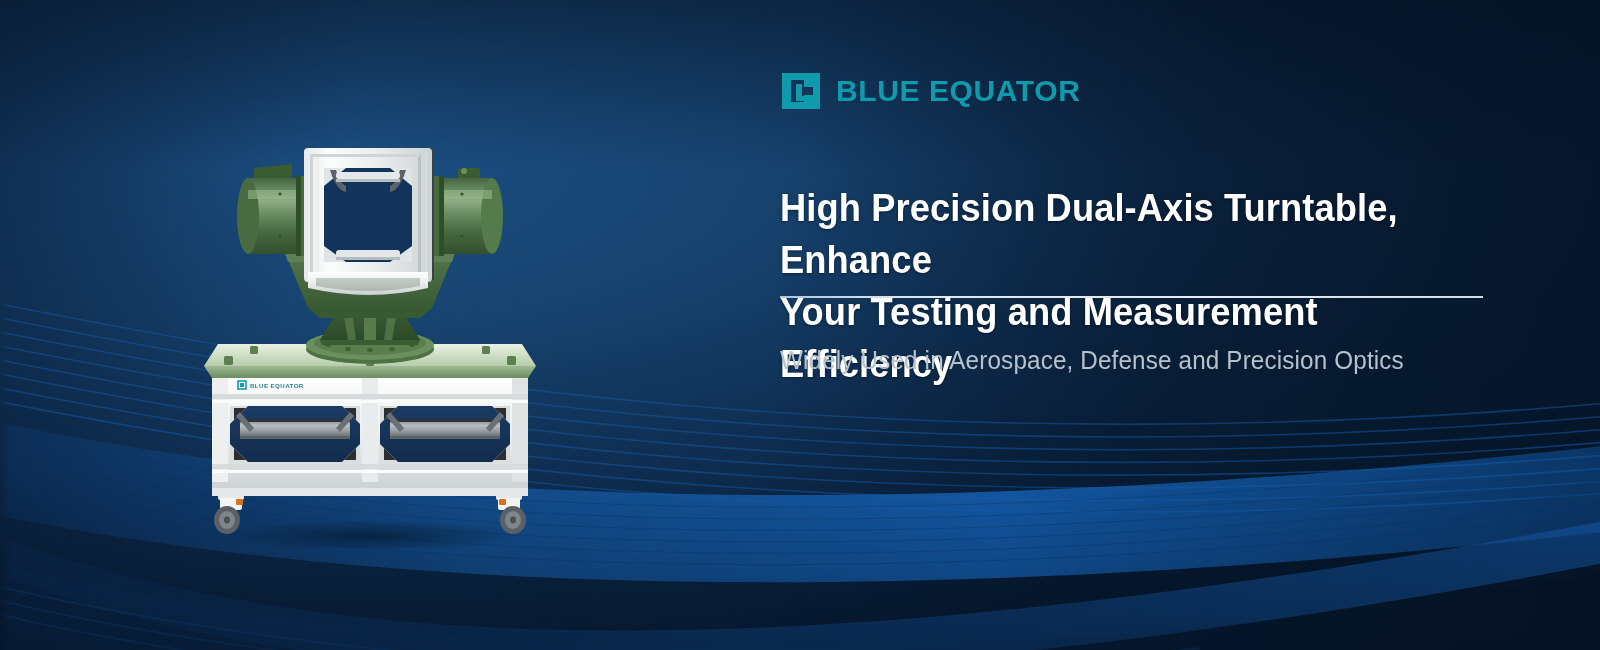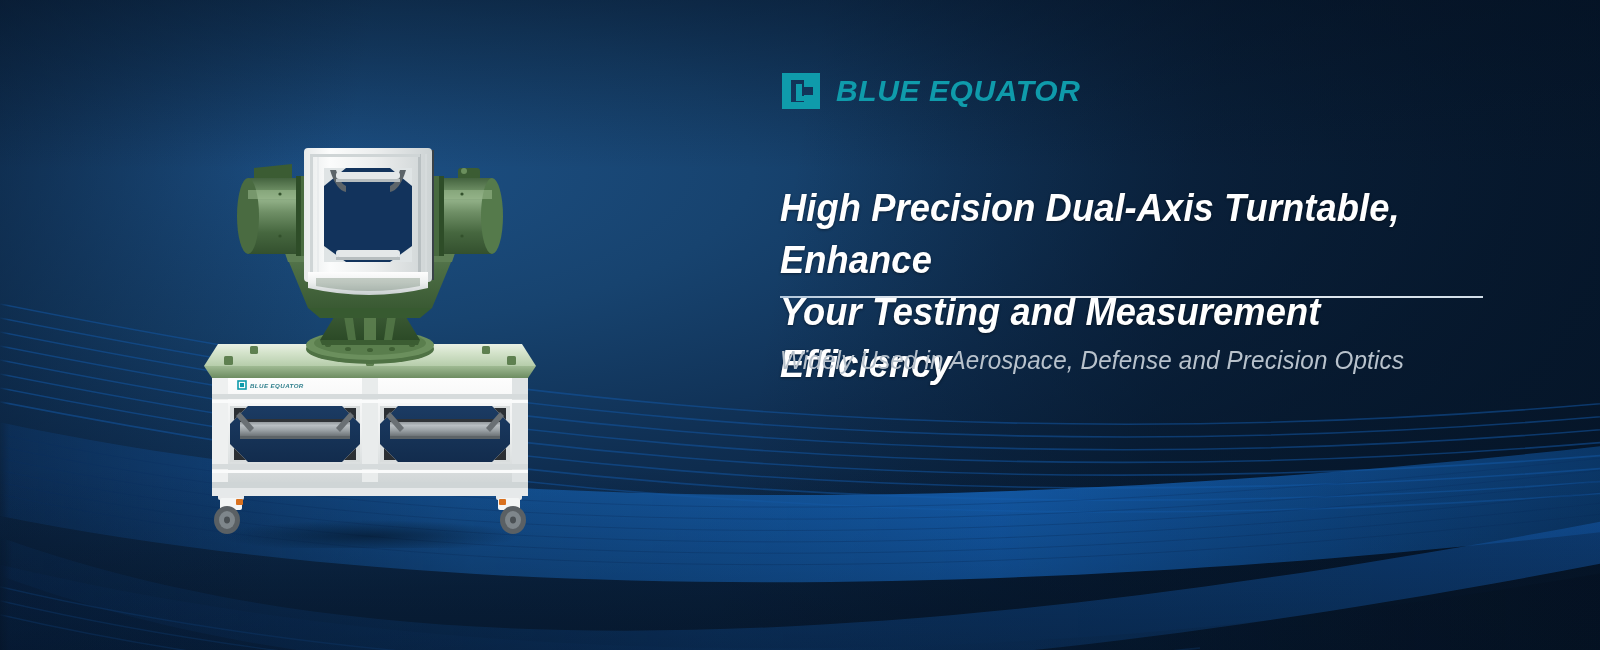--- a/index.html
+++ b/index.html
@@ -7,21 +7,20 @@
   body {
     font-family:"Liberation Sans", sans-serif;
     background:#061a33;
   }
 
   .banner {
     position:relative;
     width:1600px; height:650px;
     overflow:hidden;
     background:#061a33;
-    font-style:italic;
   }
 
   
   .bg-base {
     position:absolute; inset:0;
     background:
       radial-gradient(125% 105% at 17% 26%, #1d5186 0%, #17436f 24%, #0f2e51 46%, #0a2340 62%, #071c35 78%, #061a31 100%);
   }
   .bg-vignette {
     position:absolute; inset:0;

